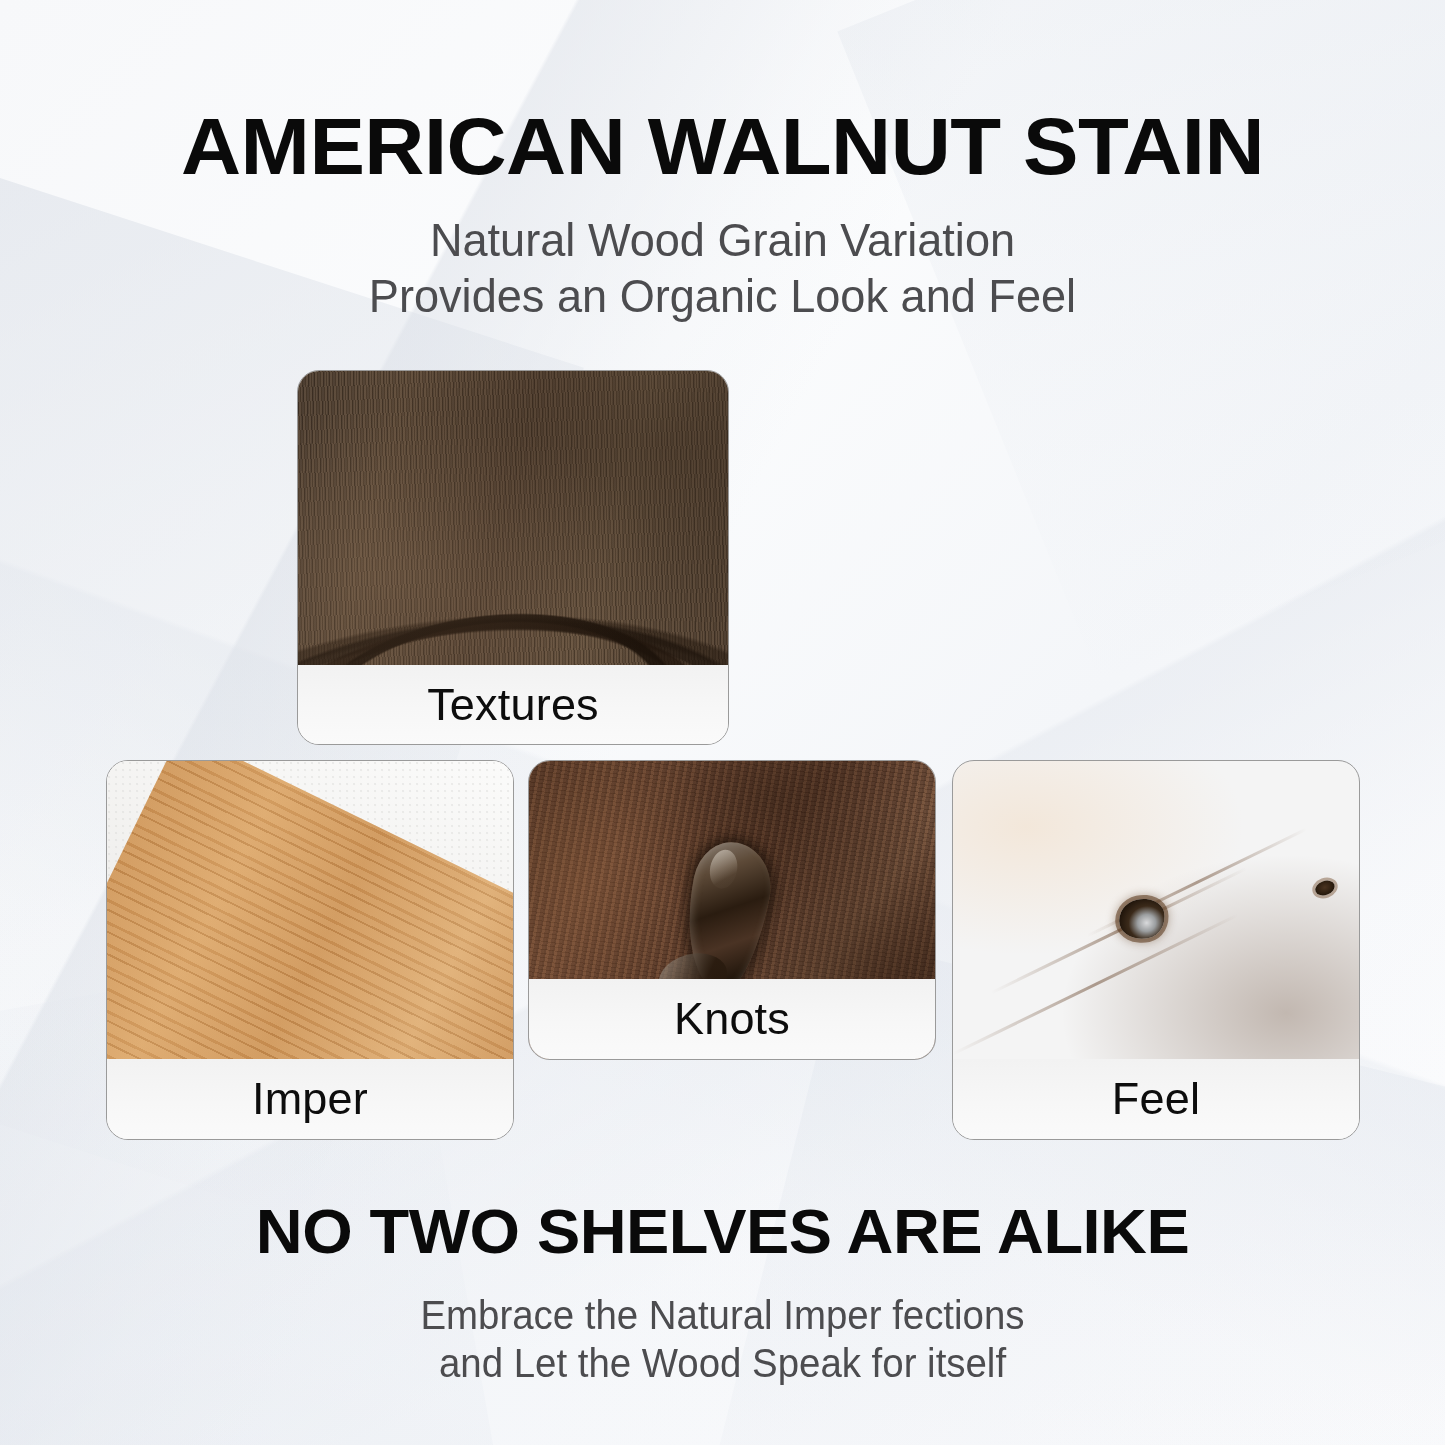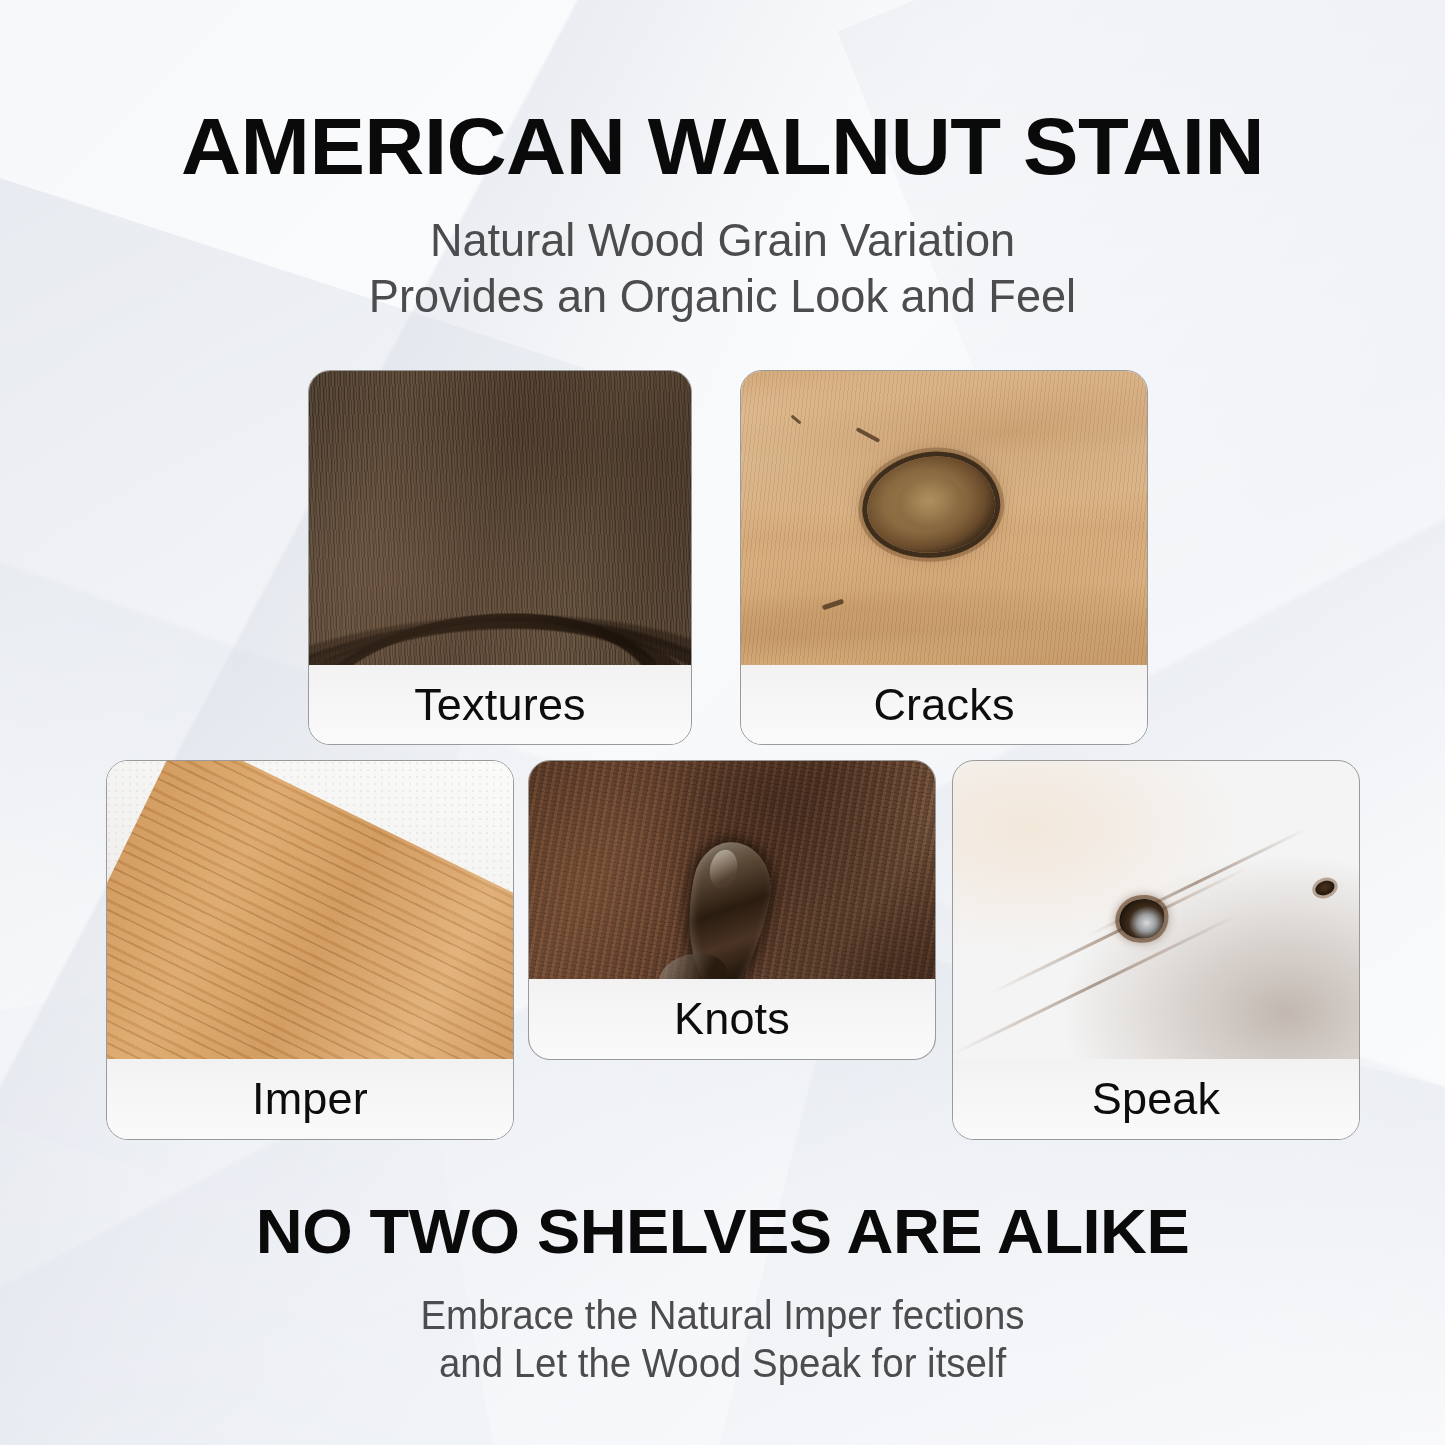--- a/index.html
+++ b/index.html
@@ -122,21 +122,21 @@
     display: flex;
     align-items: center;
     justify-content: center;
     color: #0d0d0d;
     font-size: 45px;
     font-weight: 400;
     letter-spacing: 0.2px;
   }
 
   
-  #card-textures { left: 308px;  top: 370px;  width: 384px; height: 375px; }
+  #card-textures { left: 297px;  top: 370px;  width: 432px; height: 375px; }
   #card-cracks   { left: 740px;  top: 370px;  width: 408px; height: 375px; }
   
   #card-rule     { left: 106px;  top: 760px;  width: 408px; height: 380px; }
   #card-knots    { left: 528px;  top: 760px;  width: 408px; height: 300px; }
   #card-holes    { left: 952px;  top: 760px;  width: 408px; height: 380px; }
 
   .card-photo { height: 296px; }
   .card-label { height: 79px; }
   #card-rule  .card-photo, #card-knots .card-photo, #card-holes .card-photo { height: 300px; }
   #card-rule  .card-label, #card-knots .card-label, #card-holes .card-label { height: 80px; }
@@ -376,31 +376,20 @@
     <span class="sub-line-2">Provides an Organic Look and Feel</span>
   </div>
 
   <div class="card" id="card-textures">
     <div class="card-photo">
       <div class="wood-textures"></div>
     </div>
     <div class="card-label">Textures</div>
   </div>
 
-  <div class="card" id="card-cracks">
-    <div class="card-photo">
-      <div class="wood-cracks">
-        <div class="knot-oval"></div>
-        <div class="crack-tick t1"></div>
-        <div class="crack-tick t2"></div>
-        <div class="crack-tick t3"></div>
-      </div>
-    </div>
-    <div class="card-label">Cracks</div>
-  </div>
 
   <div class="card" id="card-rule">
     <div class="card-photo">
       <div class="wood-rule">
         <div class="white-bg"></div>
         <div class="board-edge"></div>
         <div class="board-top"></div>
       </div>
     </div>
     <div class="card-label">Imper</div>
@@ -418,21 +407,21 @@
   <div class="card" id="card-holes">
     <div class="card-photo">
       <div class="wood-holes">
         <div class="grain-streak g1"></div>
         <div class="grain-streak g2"></div>
         <div class="grain-streak g3"></div>
         <div class="hole-pit"></div>
         <div class="hole-dot d1"></div>
       </div>
     </div>
-    <div class="card-label">Speak</div>
+    <div class="card-label">Feel</div>
   </div>
 
   <div class="headline" id="title-bottom">NO TWO SHELVES ARE ALIKE</div>
 
   <div class="subline" id="subtitle-bottom">
     <span class="sub-line-1">Embrace the Natural Imper fections</span>
     <span class="sub-line-2">and Let the Wood Speak for itself</span>
   </div>
 
 </div>

